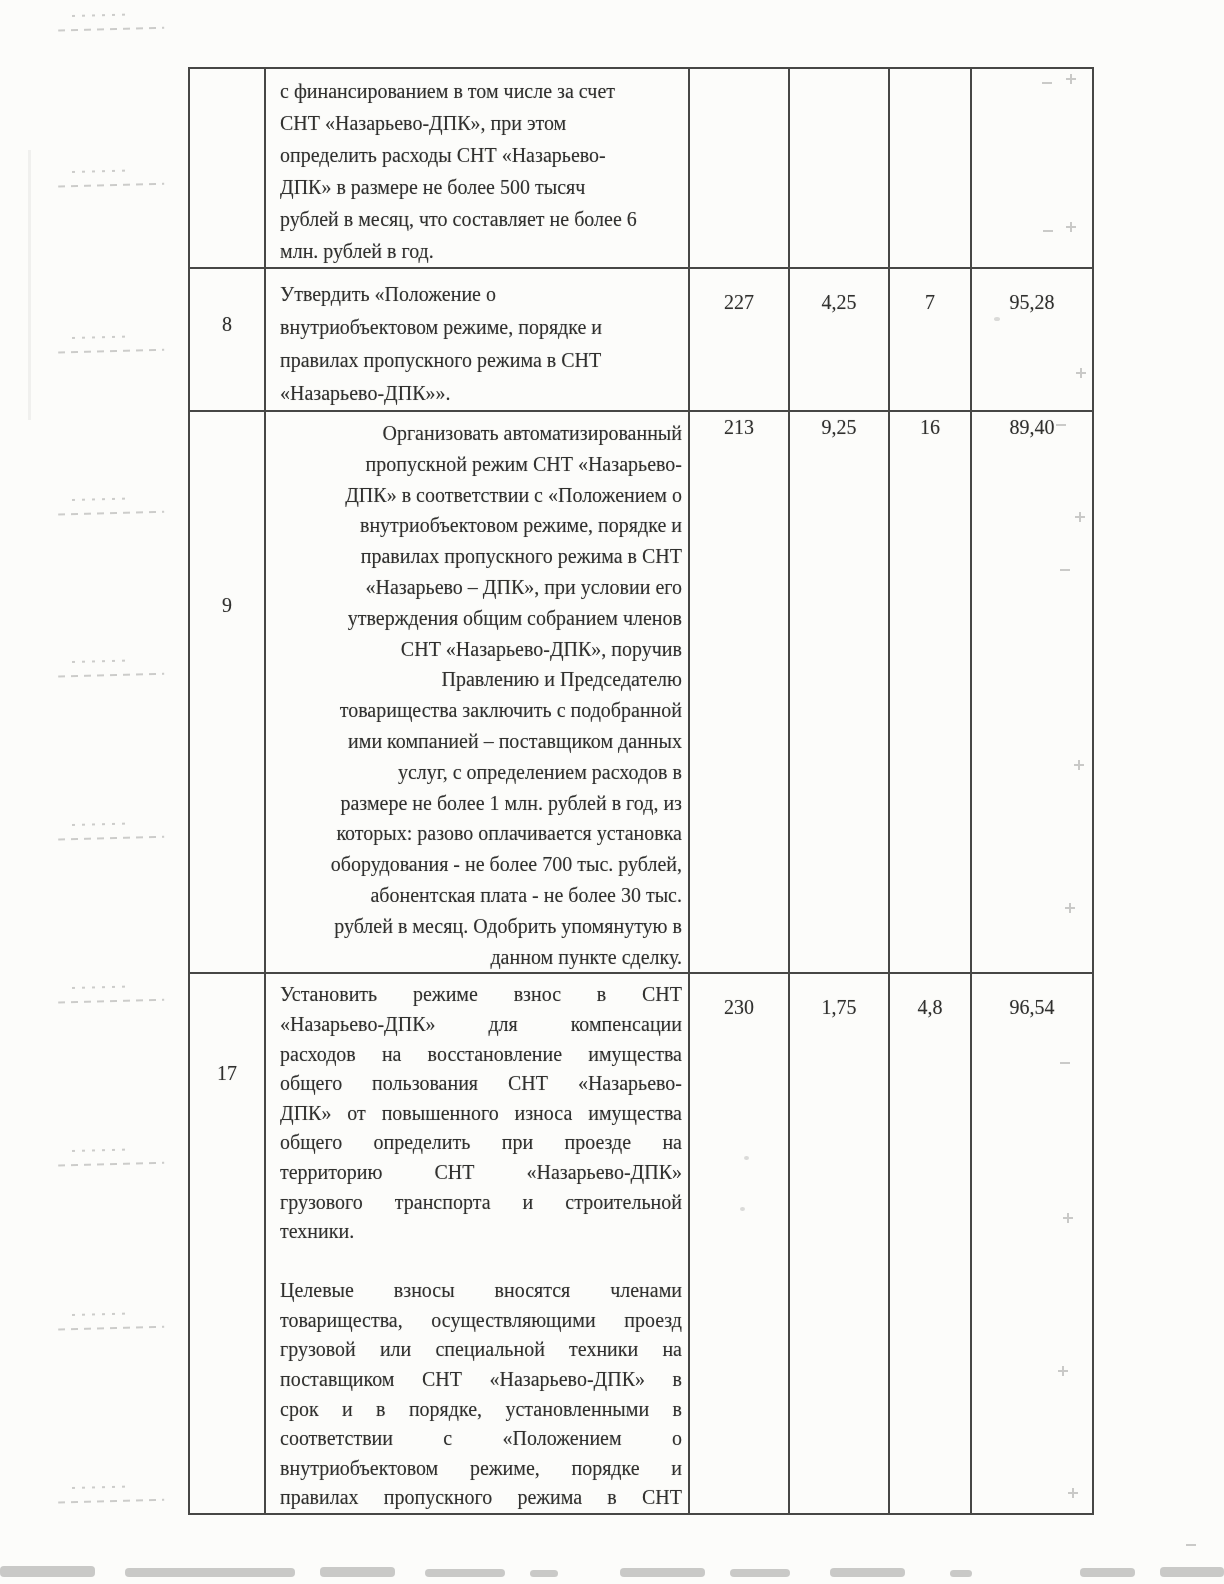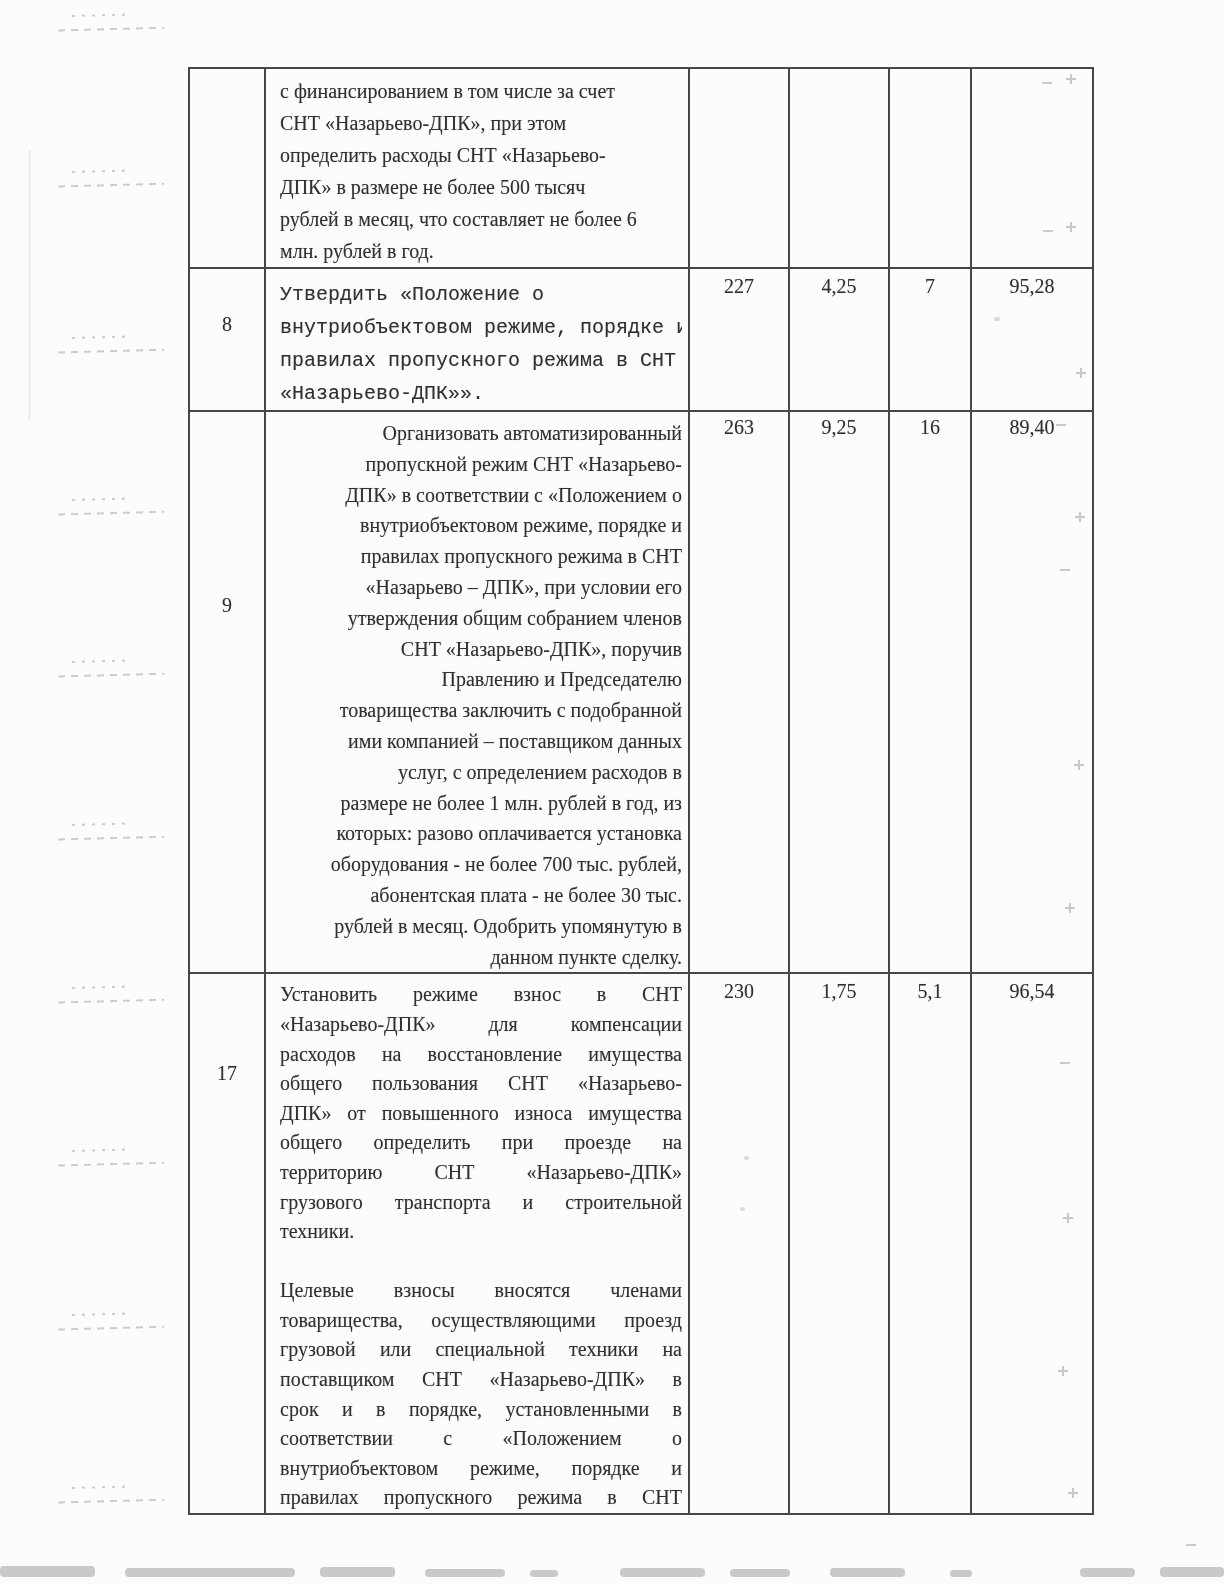--- a/index.html
+++ b/index.html
@@ -28,29 +28,29 @@
     padding:0;overflow:hidden;
     font-size:20px;
     text-shadow:0 0 1px rgba(70,70,70,.35);
   }
   td.num{text-align:center;}
   td.num div{font-size:20px;}
   tr.r2 td.num div{padding-top:44px;}
   tr.r3 td.num div{padding-top:182px;}
   tr.r4 td.num div{padding-top:88px;}
   td.txt{padding:6px 6px 0 14px;}
-  tr.r2 td.txt{padding-top:9px;font-family:Liberation Mono, monospace;}
+  tr.r2 td.txt{padding-top:9px;}
   .line{white-space:nowrap;overflow:hidden;}
   tr.r1 .line{line-height:32px;height:32px;}
   tr.r2 .line{line-height:33px;height:33px;}
   tr.r3 .line{line-height:30.8px;height:30.8px;text-align:right;}
   tr.r4 .line{line-height:29.6px;height:29.6px;}
   td.txt.justified .line{white-space:normal;text-align:justify;text-align-last:justify;}
   td.txt.justified .line.endline{text-align-last:left;}
-  td.val{text-align:center;padding-top:6px;}
+  td.val{text-align:center;padding-top:22px;}
   tr.r3 td.val{padding-top:4px;}
   
   .scrib{
     position:absolute;left:58px;width:110px;height:16px;
     opacity:.55;transform:rotate(-1.5deg);pointer-events:none;
   }
   .scrib::before{
     content:"";position:absolute;left:14px;top:0;width:58px;height:2px;
     background:repeating-linear-gradient(90deg,var(--noise) 0 3px,transparent 3px 10px);
   }
@@ -196,21 +196,21 @@
             <div class="line">услуг, с определением расходов в</div>
             <div class="line">размере не более 1 млн. рублей в год, из</div>
             <div class="line">которых: разово оплачивается установка</div>
             <div class="line">оборудования - не более 700 тыс. рублей,</div>
             <div class="line">абонентская плата - не более 30 тыс.</div>
             <div class="line">рублей в месяц. Одобрить упомянутую в</div>
             <div class="line">данном пункте сделку.</div>
           </div>
         </td>
       <td class="val">
-          <div>263</div>
+          <div>213</div>
         </td>
       <td class="val">
           <div>9,25</div>
         </td>
       <td class="val">
           <div>16</div>
         </td>
       <td class="val">
           <div>89,40</div>
         </td>
@@ -241,20 +241,20 @@
             <div class="line">правилах пропускного режима в СНТ</div>
           </div>
         </td>
       <td class="val">
           <div>230</div>
         </td>
       <td class="val">
           <div>1,75</div>
         </td>
       <td class="val">
-          <div>5,1</div>
+          <div>4,8</div>
         </td>
       <td class="val">
           <div>96,54</div>
         </td>
     </tr>
   </tbody>
 </table>
 
 </body></html>

